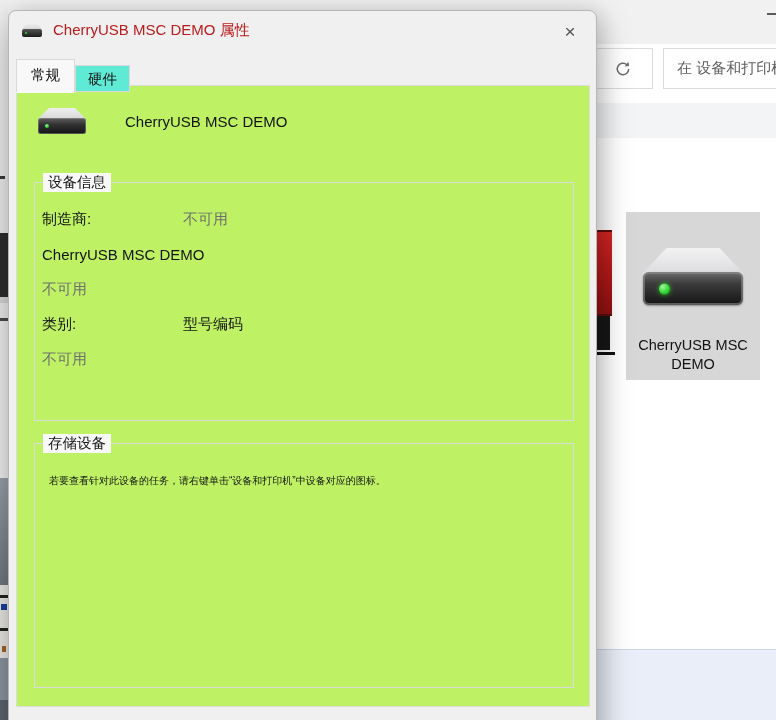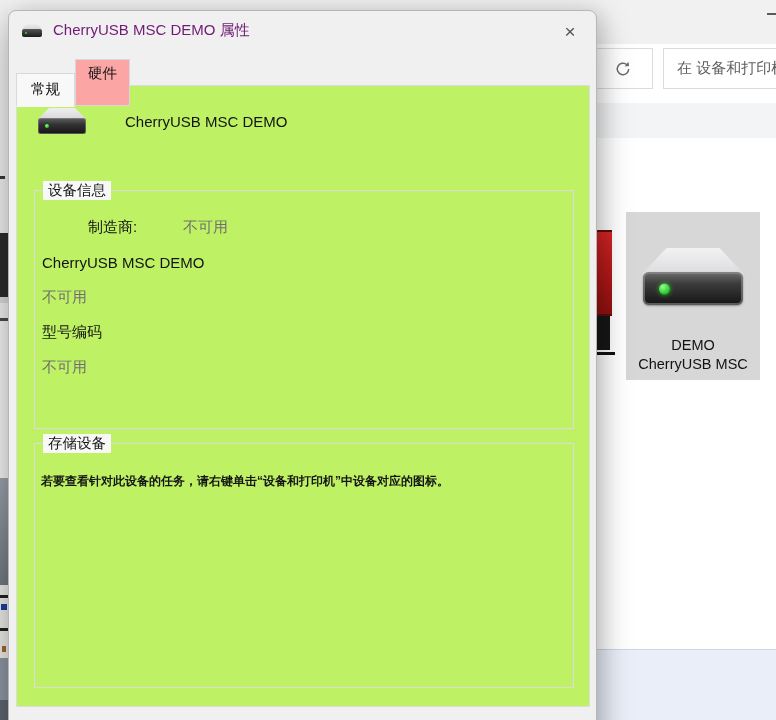--- a/index.html
+++ b/index.html
@@ -81,31 +81,31 @@
   }
   .dlg-titlebar { position:absolute; left:0; top:0; right:0; height:38px;
     display:flex; align-items:center; padding-left:13px; cursor:default; }
   .mini-drive { position:relative; width:20px; height:13px; flex:0 0 auto; }
   .mini-lid { position:absolute; left:0; top:0; width:100%; height:6px;
     background:linear-gradient(#ececec,#d5d5d5);
     clip-path:polygon(22% 0, 78% 0, 100% 100%, 0 100%); }
   .mini-front { position:absolute; left:0; right:0; top:5px; height:8px; border-radius:2px;
     background:linear-gradient(180deg,#555 0%, #1b1b1b 100%); }
   .mini-led { position:absolute; left:3px; top:8px; width:2px; height:2px; border-radius:50%; background:#35d435; }
-  .dlg-title { margin-left:11px; font-size:15px; color:#701a75; white-space:nowrap; }
+  .dlg-title { margin-left:11px; font-size:15px; color:#b91c1c; white-space:nowrap; }
   .dlg-close {
     position:absolute; top:8px; right:12px; width:28px; height:24px;
     display:flex; align-items:center; justify-content:center;
     color:#555; font-size:19px; line-height:1; cursor:pointer; border-radius:4px;
   }
 
   .tabs { position:absolute; left:7px; top:48px; display:flex; align-items:flex-end; z-index:3; }
   .tab {
     font-size:14.5px; color:#141414; border:1px solid #d9d9d9; cursor:pointer;
-    background:#fca5a5; padding:4px 12px 22px; margin-right:0;
+    background:#5eead4; padding:4px 12px 2px; margin-right:0;
   }
   .tab.active {
     background:#f8f8f8; border-bottom:1px solid #f8f8f8;
     padding:6px 14px 7px; margin-bottom:-1px; position:relative; z-index:4;
   }
 
   .panel {
     position:absolute; left:7px; top:74px; width:574px; height:622px;
     background:#bef264; border:1px solid #dcdcdc;
   }
@@ -116,36 +116,36 @@
     background:linear-gradient(180deg,#efefef,#d8d8da);
     clip-path:polygon(23% 0, 77% 0, 100% 100%, 0 100%); }
   .mid-front { position:absolute; left:0; right:0; top:10px; height:16px; border-radius:3px;
     background:linear-gradient(180deg,#616161 0%, #333 40%, #141414 100%);
     box-shadow:inset 0 0 0 1px rgba(150,150,150,.5); }
   .mid-led { position:absolute; left:7px; top:16px; width:4px; height:4px; border-radius:50%;
     background:radial-gradient(circle at 35% 30%, #9ef79e, #2fd32f 60%, #0f9a0f); }
   .dev-header-name { margin-left:39px; font-size:15px; color:#141414; }
 
   .groupbox { position:absolute; left:17px; width:540px; border:1px solid #dcdcdc; }
-  .groupbox.info  { top:104px;  height:239px; }
+  .groupbox.info  { top:96px;  height:239px; }
   .groupbox.tasks { top:357px; height:245px; }
   .legend {
     position:absolute; top:-10px; left:8px; background:#f8f8f8;
     padding:0 5px; font-size:14.5px; color:#141414;
   }
 
   .info-rows { margin-top:19px; }
-  .info-row { display:flex; align-items:center; height:35px; padding-left:7px;text-align:center; }
+  .info-row { display:flex; align-items:center; height:35px; padding-left:7px; }
   .info-label { width:141px; flex:0 0 auto; font-size:15px; color:#141414; }
   .info-value { font-size:15px; color:#141414; }
   .info-row.muted .info-value { color:#6f6f6f; }
 
   .tasks-text {
-    margin:23px 14px 0 6px;
-    font-size:12px; line-height:28px; color:#141414;font-weight:bold;
+    margin:23px 14px 0 14px;
+    font-size:10px; line-height:28px; color:#141414;
   }
 </style>
 </head>
 <body>
 
 <div class="bgwin-titlebar"></div>
 <div class="bgwin-min-dash"></div>
 <div class="bgwin-toolbar"></div>
 
 <div class="refresh-btn">
@@ -167,22 +167,22 @@
 <div class="red-device-line"></div>
 
 <div class="device-tile">
   <div class="tile-drive">
     <div class="drive-lid"></div>
     <div class="drive-front">
       <div class="drive-led"></div>
     </div>
   </div>
   <div class="tile-label">
+    <div>CherryUSB MSC</div>
     <div>DEMO</div>
-    <div>CherryUSB MSC</div>
   </div>
 </div>
 
 <div class="left-strip">
   <div class="ls" style="top:0; height:233px; background:#efefef;"></div>
   <div class="ls" style="top:176px; height:3px; width:5px; background:#3a3a3a;"></div>
   <div class="ls" style="top:233px; height:64px; background:#2e2e2e;"></div>
   <div class="ls" style="top:297px; height:6px; background:#d9d9d9;"></div>
   <div class="ls" style="top:303px; height:15px; background:#efefef;"></div>
   <div class="ls" style="top:318px; height:3px; background:#4a4a4a;"></div>
@@ -232,20 +232,21 @@
           <span class="info-label">制造商:</span>
           <span class="info-value">不可用</span>
         </div>
         <div class="info-row">
           <span class="info-value">CherryUSB MSC DEMO</span>
         </div>
         <div class="info-row muted">
           <span class="info-value">不可用</span>
         </div>
         <div class="info-row">
+          <span class="info-label">类别:</span>
           <span class="info-value">型号编码</span>
         </div>
         <div class="info-row muted">
           <span class="info-value">不可用</span>
         </div>
       </div>
     </div>
 
     <div class="groupbox tasks">
       <span class="legend">存储设备</span>

